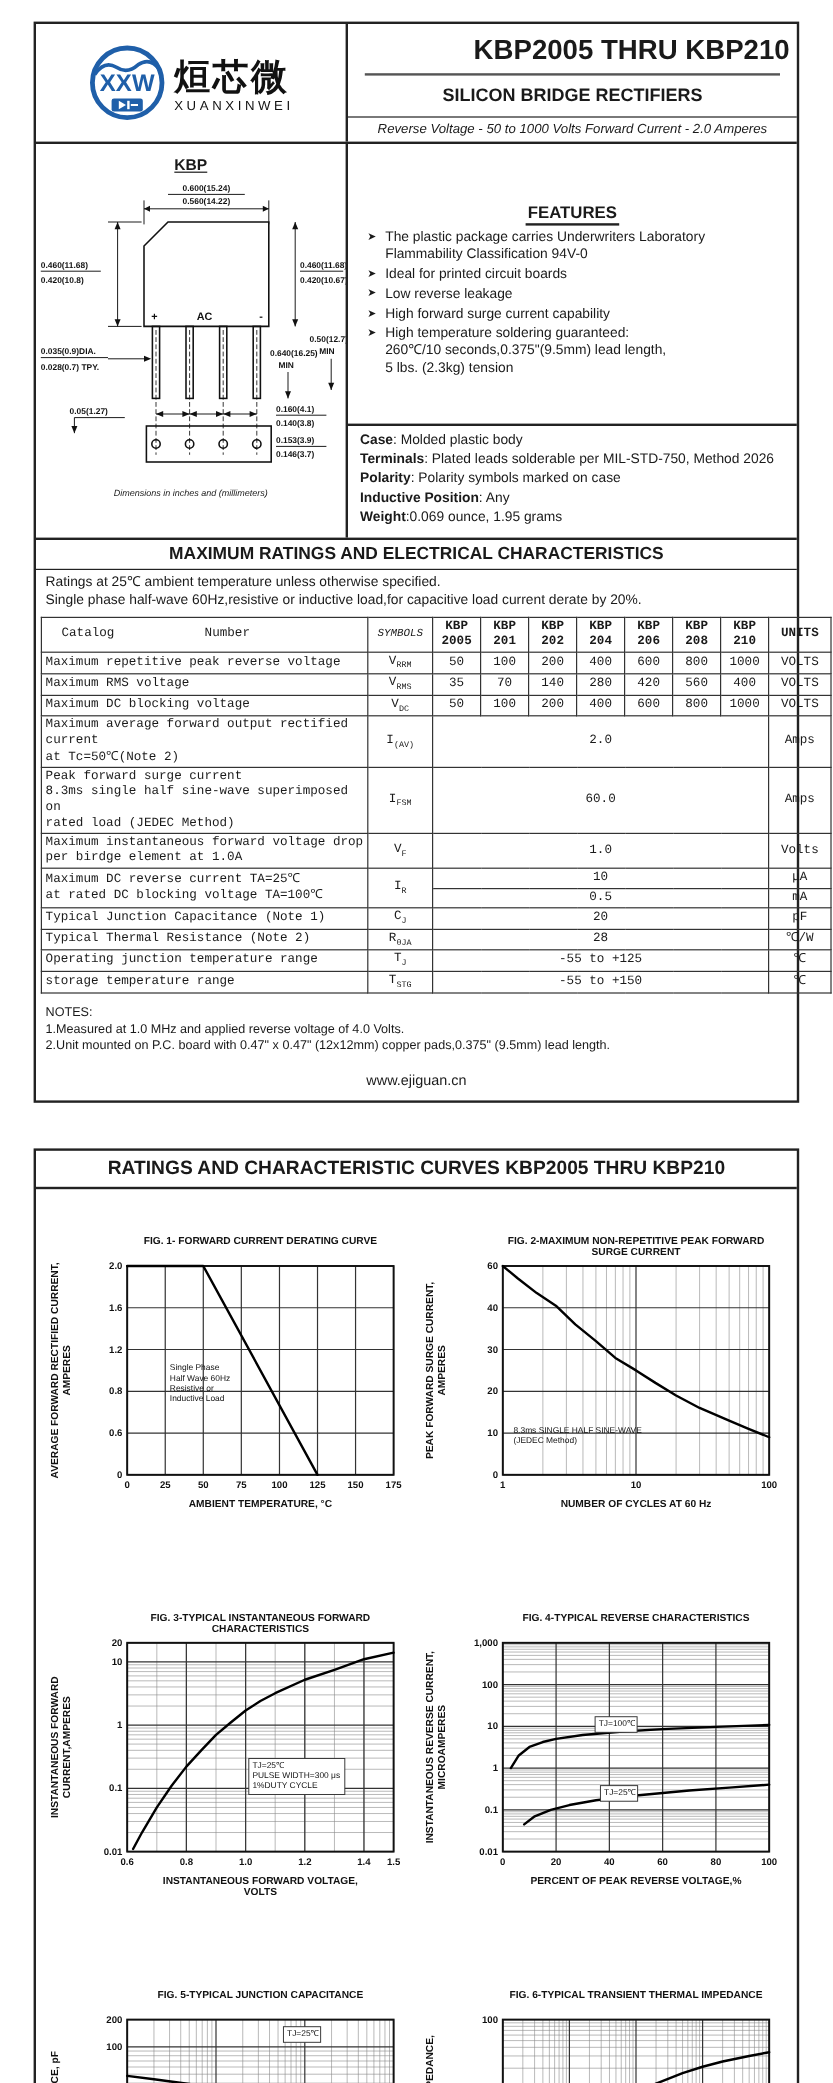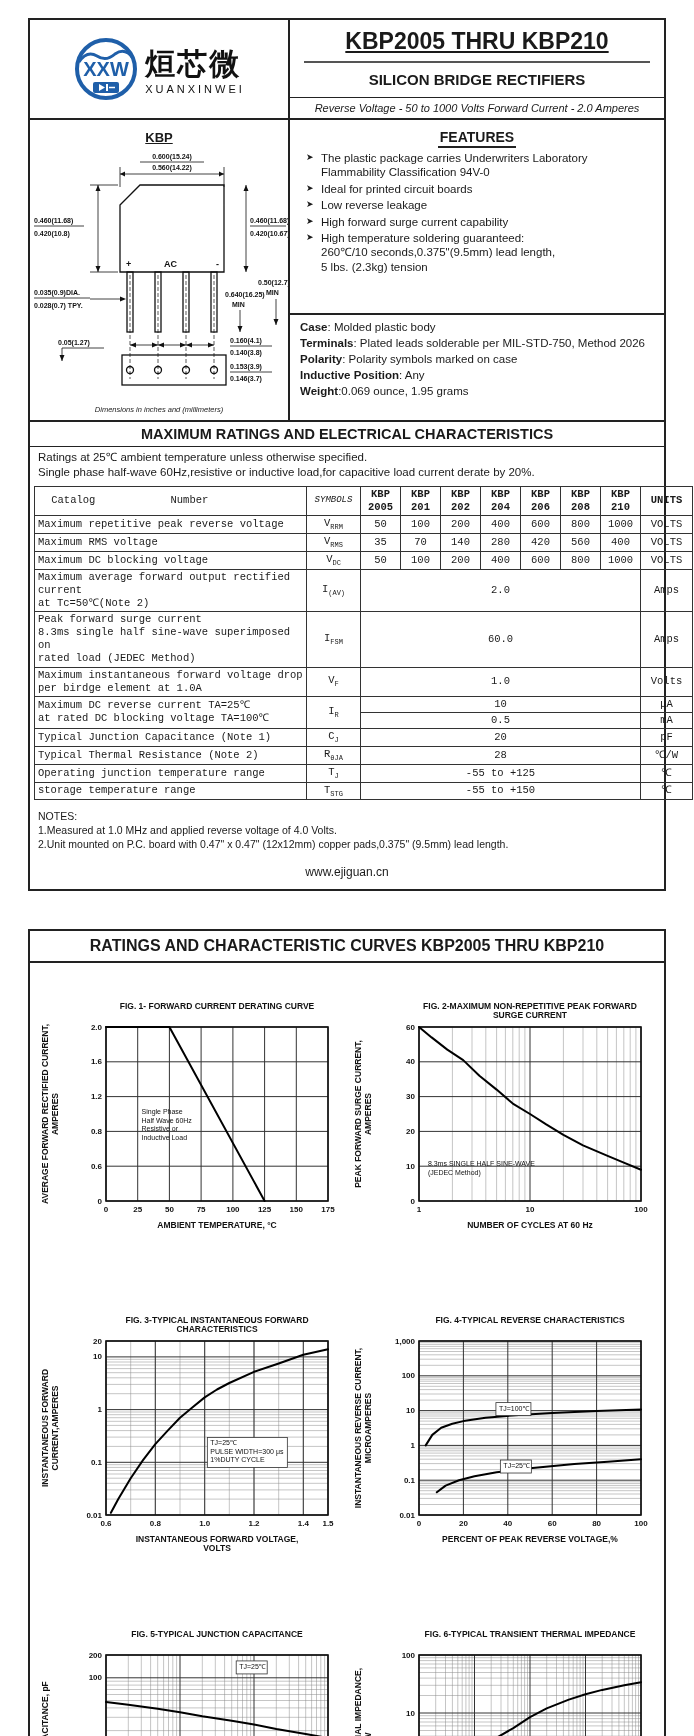--- a/index.html
+++ b/index.html
@@ -5,30 +5,30 @@
   html,body{margin:0;padding:0;background:#fff;}
   body{width:694px;font-family:"Liberation Sans",sans-serif;color:#1a1a1a;}
   .page{border:2px solid #222;margin:18px 28px 0 28px;background:#fff;}
   
   .hdr-grid{display:grid;grid-template-columns:260px 1fr;border-bottom:2px solid #222;}
   .logo-cell{border-right:2px solid #222;display:flex;align-items:center;justify-content:center;padding:8px 4px;}
   .logo-wrap{display:flex;align-items:center;gap:6px;}
   .logo-text .cn{font-size:30px;font-weight:bold;letter-spacing:2px;color:#111;}
   .logo-text .en{font-size:11px;letter-spacing:3px;color:#111;margin-top:-2px;}
   .title-cell{display:flex;flex-direction:column;}
-  .doc-title{font-size:23px;font-weight:bold;text-align:center;padding:8px 6px 6px;text-decoration:underline;}
+  .doc-title{font-size:23px;font-weight:bold;text-align:right;padding:8px 6px 6px;}
   .doc-rule{border-bottom:2px solid #555;margin:0 14px;}
   .doc-subtitle{font-size:15px;font-weight:bold;text-align:center;padding:8px 4px 9px;border-bottom:1.5px solid #222;}
   .doc-tagline{font-size:11px;font-style:italic;text-align:center;padding:4px 2px;}
   
   .mid-grid{display:grid;grid-template-columns:260px 1fr;border-bottom:2px solid #222;}
   .pkg-cell{border-right:2px solid #222;padding:6px 2px 2px;}
   .pkg-title{font-size:13px;font-weight:bold;text-align:center;text-decoration:underline;margin:4px 0 2px;}
   .pkg-caption{font-size:7.5px;font-style:italic;text-align:center;margin:2px 0 4px;}
-  .feat-cell{display:flex;flex-direction:column;}
+  .feat-cell{display:flex;flex-direction:column;margin-top:40px;}
   .panel{padding:5px 10px 8px;}
   .panel.features{border-bottom:2px solid #222;min-height:180px;}
   .panel-h{font-size:14px;font-weight:bold;text-align:center;margin:4px 0 6px;}
   .panel-h span{border-bottom:2px solid #222;padding:0 2px 1px;}
   ul.feat{list-style:none;margin:2px 0;padding:0 0 0 6px;font-size:11.5px;line-height:1.25;}
   ul.feat li{display:flex;gap:5px;margin-bottom:2px;}
   ul.feat .blt{flex:0 0 10px;font-size:9px;line-height:1.5;}
   ul.feat .ftx{white-space:pre-line;}
   .mech{font-size:11.5px;line-height:1.3;}
   .mech div{margin-bottom:1px;}

